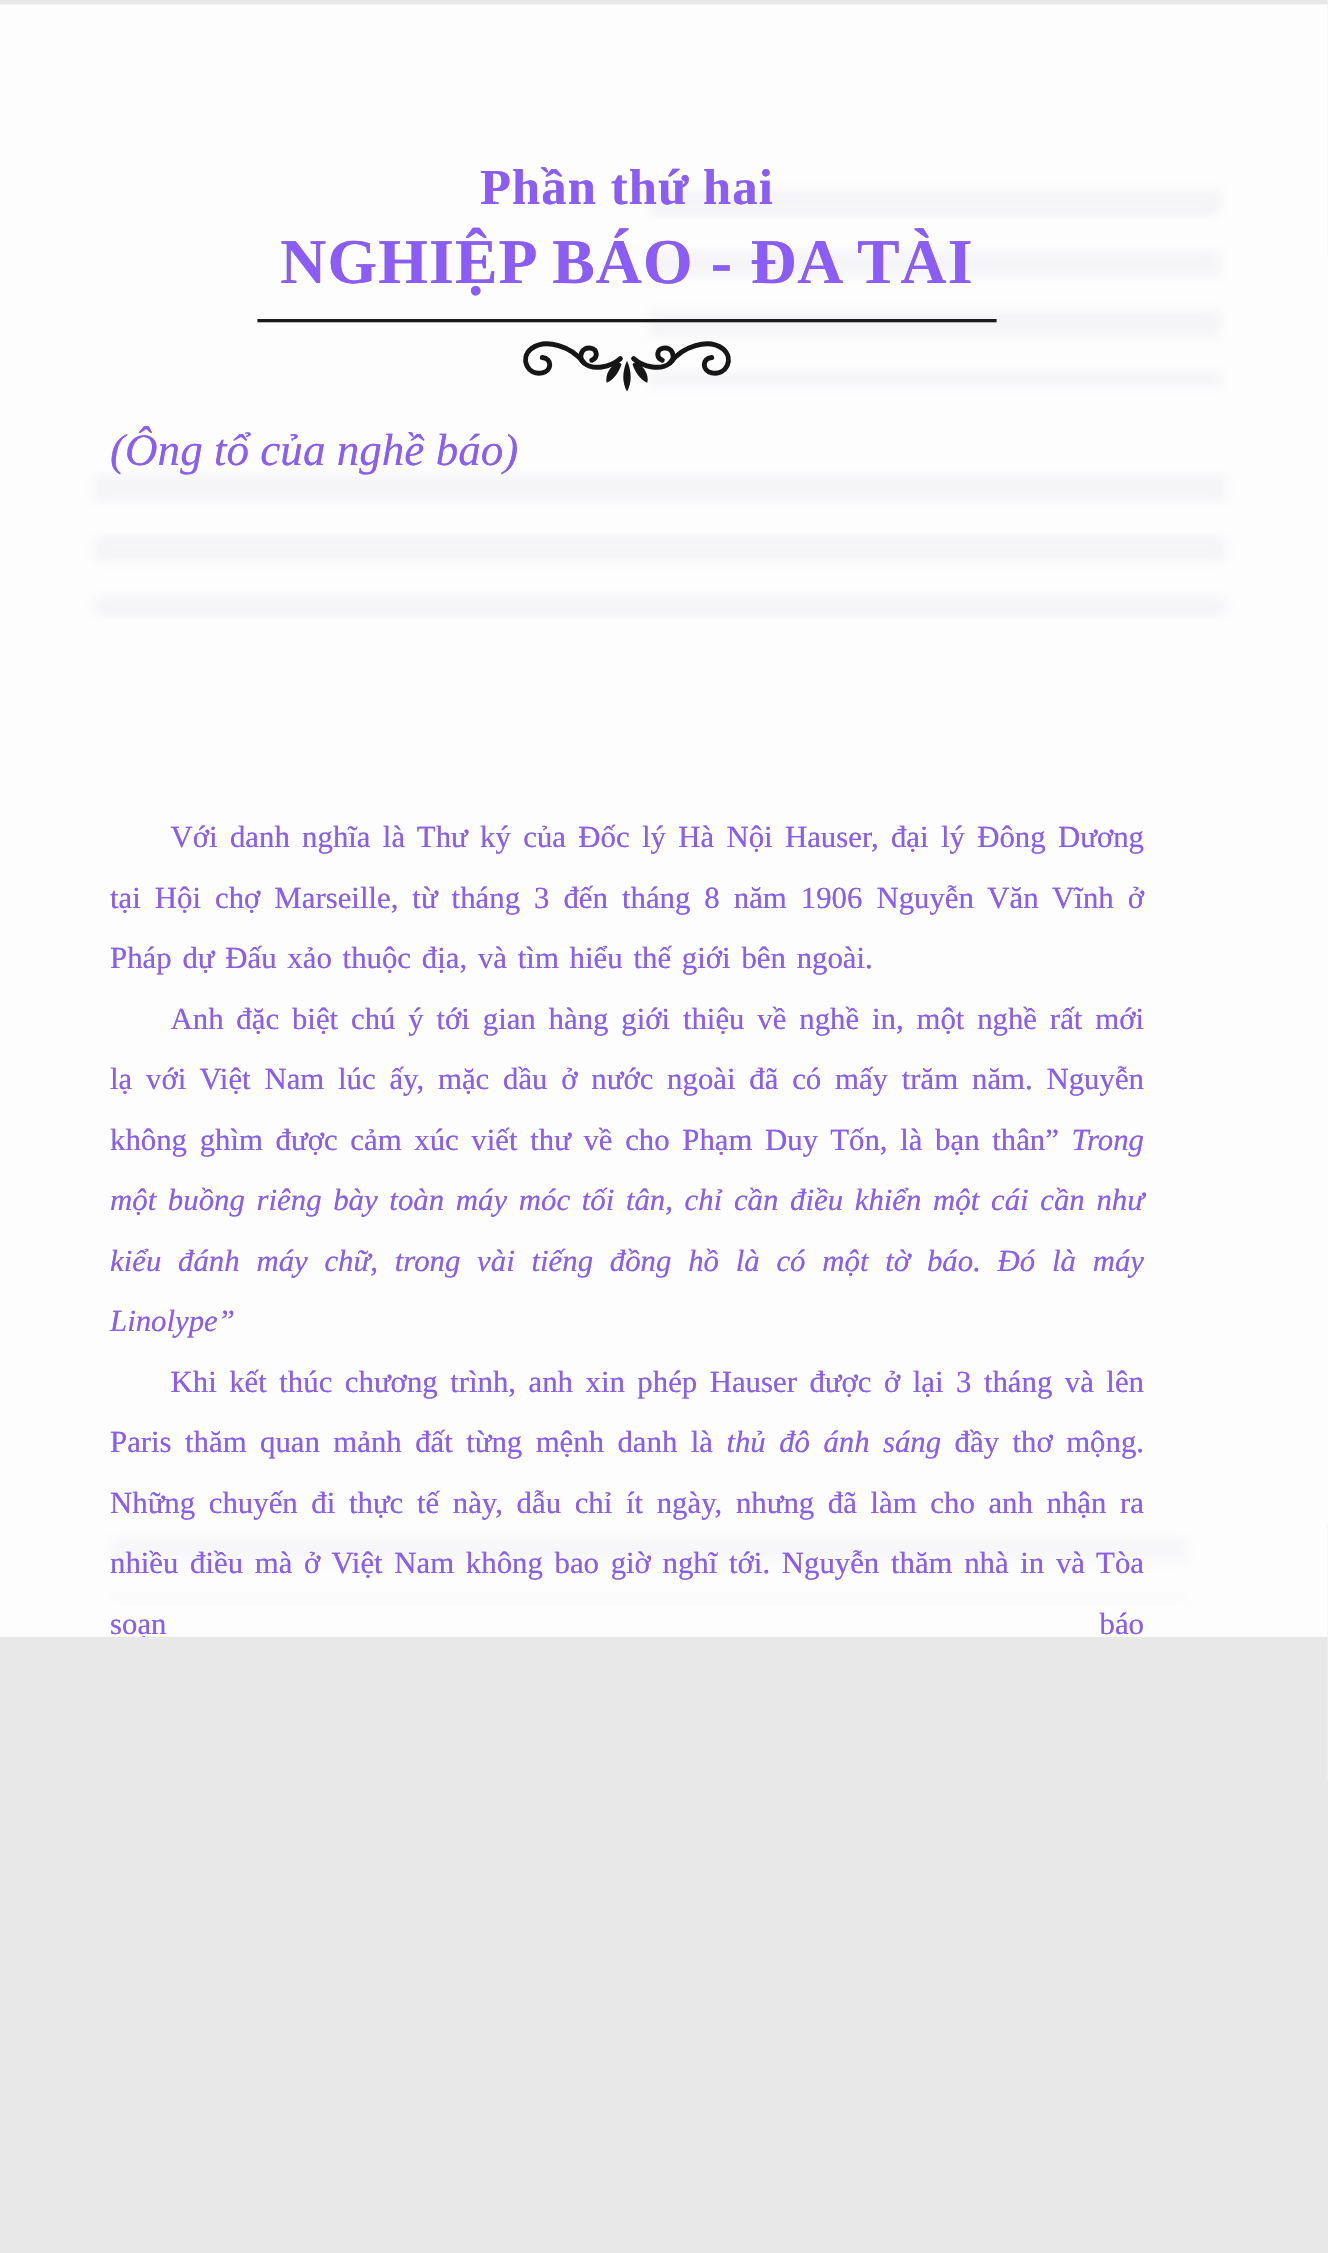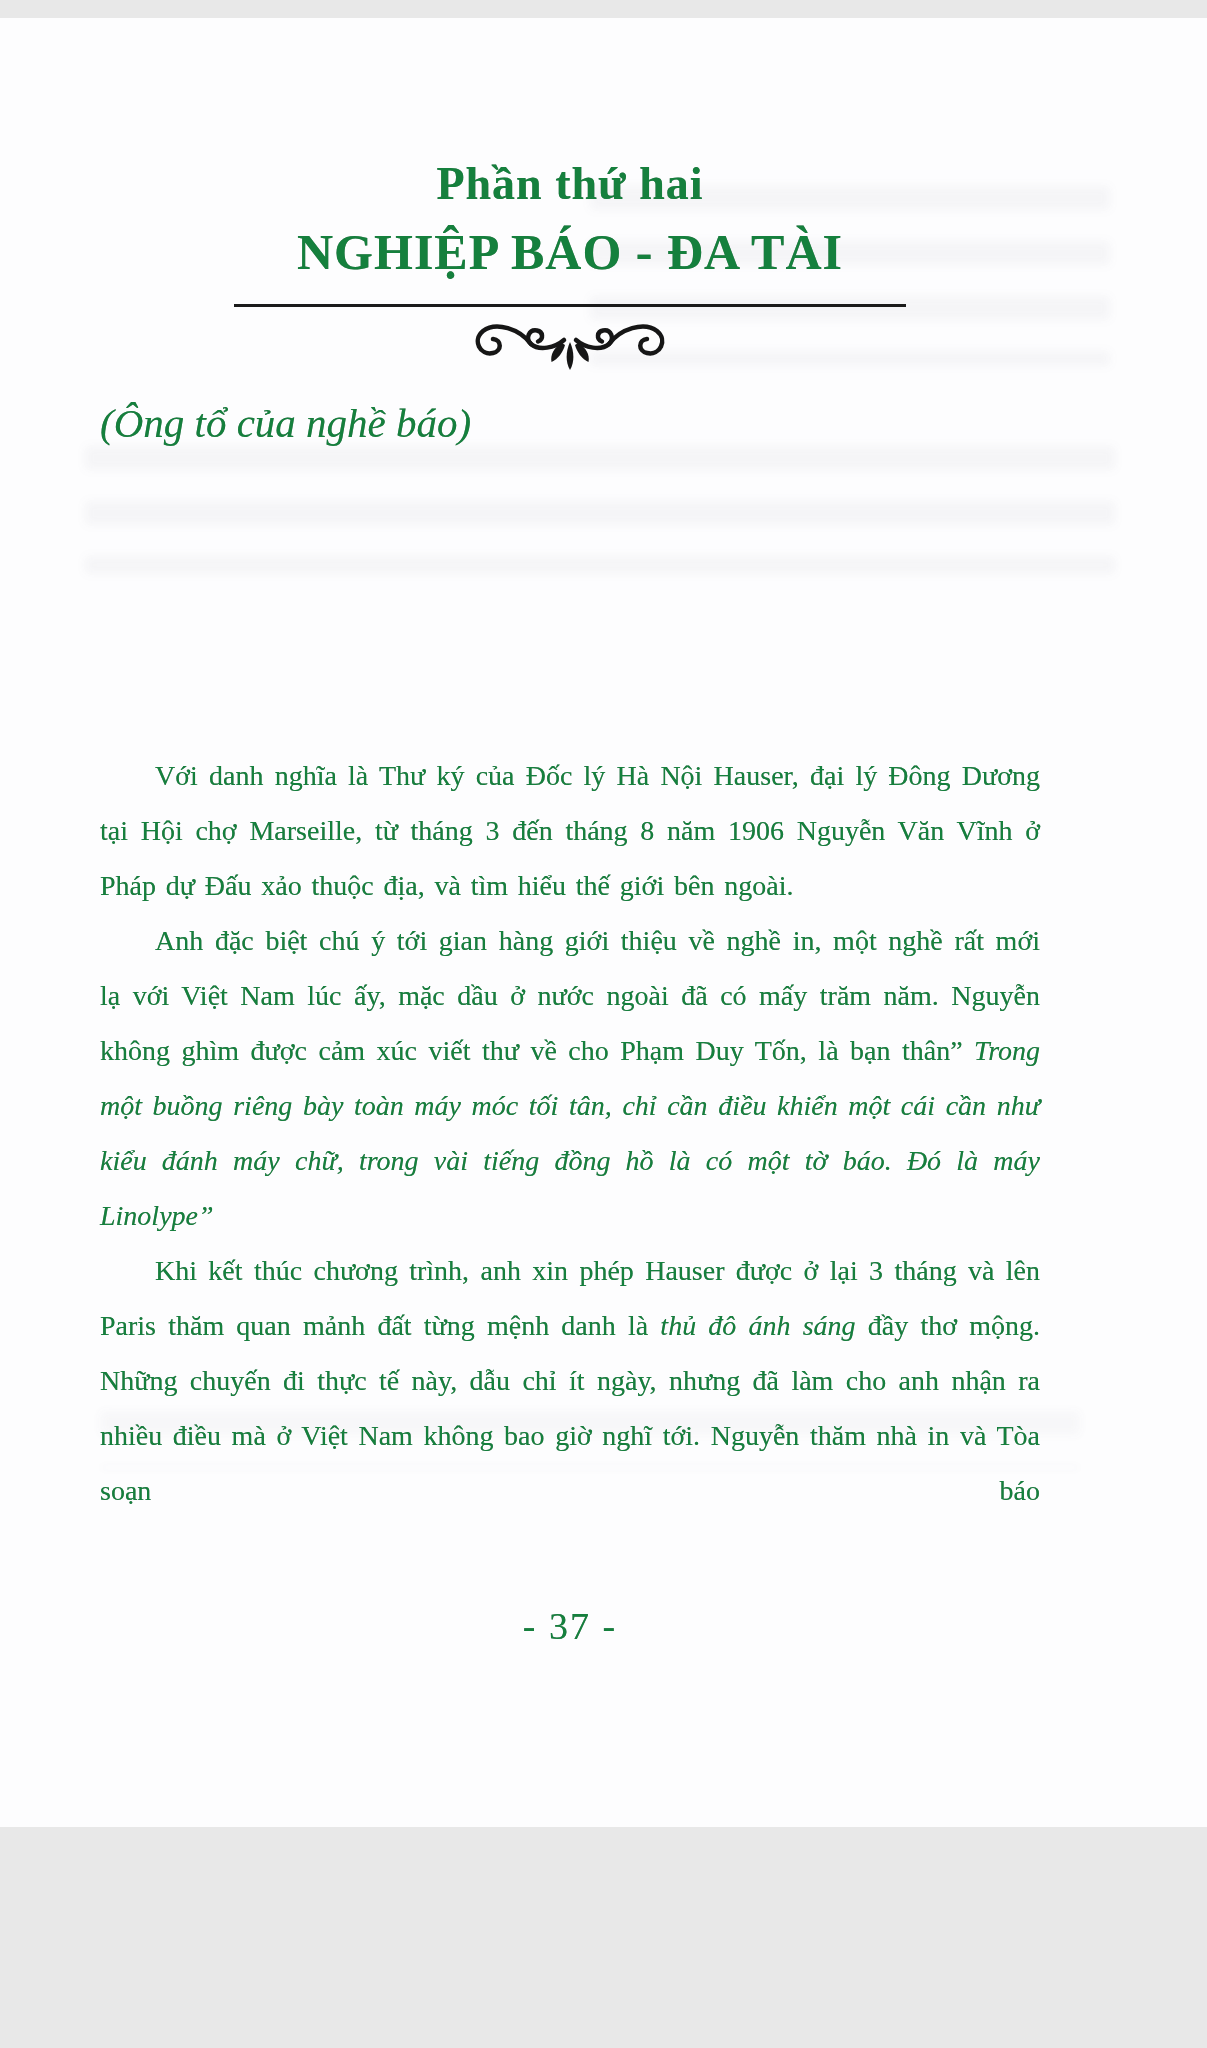--- a/index.html
+++ b/index.html
@@ -1,25 +1,25 @@
 <!DOCTYPE html>
 <html lang="vi"><head>
 <meta charset="utf-8">
 <style>
   html, body { margin: 0; padding: 0; }
   body { background: #e8e8e8; }
 
   .page {
     position: relative;
     width: 1207px;
-    height: 1809px;
-    margin: 18px auto;
+    height: 1484px;
+    margin: 4px auto;
     background: #fdfdfe;
     overflow: hidden;
-    color: #15803d;
+    color: #8b5cf6;
     font-family: "Liberation Serif", "DejaVu Serif", serif;
     text-shadow: 0 0 0.6px rgba(25,25,25,0.45);
   }
 
   .content {
     position: absolute;
     left: 100px;
     top: 0;
     width: 940px;
   }
@@ -28,21 +28,21 @@
     margin: 138px 0 0 0;
     font-size: 46px;
     line-height: 56px;
     font-weight: bold;
     text-align: center;
     letter-spacing: 1px;
   }
 
   .book-title {
     margin: 10px 0 0 0;
-    font-size: 50px;
+    font-size: 58px;
     line-height: 60px;
     font-weight: bold;
     text-align: center;
     letter-spacing: 1px;
     white-space: nowrap;
   }
 
   .rule {
     margin: 22px auto 0 auto;
     width: 672px;

